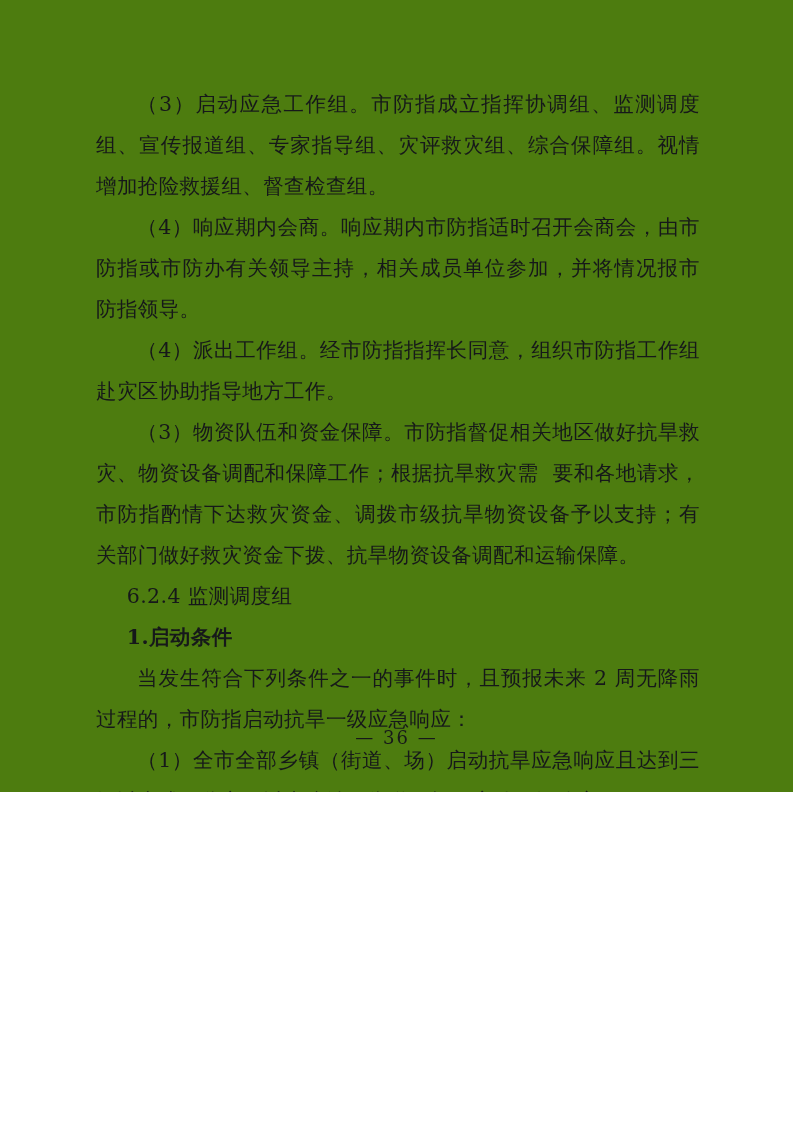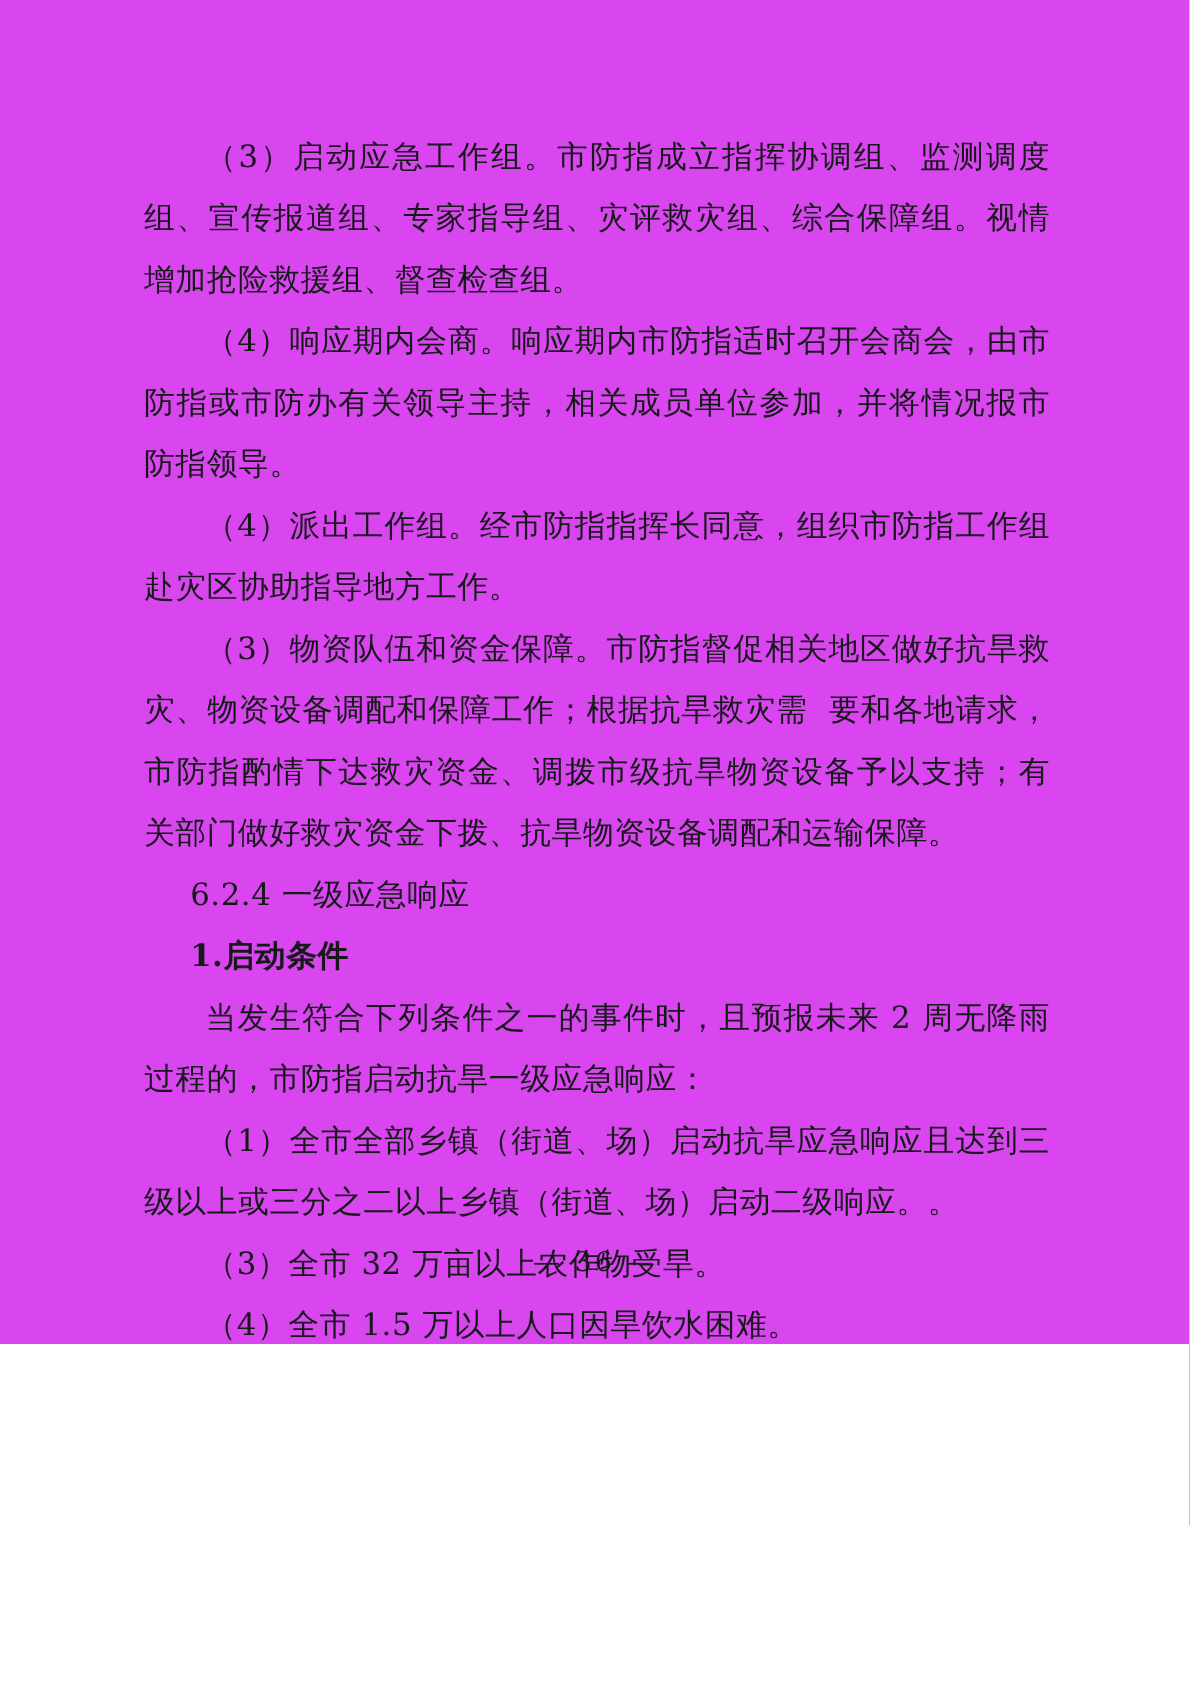--- a/index.html
+++ b/index.html
@@ -7,23 +7,23 @@
     padding: 0;
     background: #ffffff;
   }
   body {
     font-family: "DejaVu Serif", "Liberation Serif", serif;
     color: #1a1a1a;
   }
   .page {
     position: relative;
     width: 793px;
-    height: 896px;
+    height: 792px;
     margin: 0 auto;
-    background: #d946ef;
+    background: #4d7c0f;
     overflow: hidden;
   }
   .page-inner {
     position: absolute;
     left: 96px;
     top: 84px;
     width: 604px;
     height: 920px;
   }
   .doc-body {
@@ -61,21 +61,21 @@
 </head>
 <body>
 
 <div class="page">
   <div class="page-inner">
     <div class="doc-body">
       <p class="para">（3）启动应急工作组。市防指成立指挥协调组、监测调度组、宣传报道组、专家指导组、灾评救灾组、综合保障组。视情增加抢险救援组、督查检查组。</p>
       <p class="para">（4）响应期内会商。响应期内市防指适时召开会商会，由市防指或市防办有关领导主持，相关成员单位参加，并将情况报市防指领导。</p>
       <p class="para">（4）派出工作组。经市防指指挥长同意，组织市防指工作组赴灾区协助指导地方工作。</p>
       <p class="para">（3）物资队伍和资金保障。市防指督促相关地区做好抗旱救灾、物资设备调配和保障工作；根据抗旱救灾需  要和各地请求，市防指酌情下达救灾资金、调拨市级抗旱物资设备予以支持；有关部门做好救灾资金下拨、抗旱物资设备调配和运输保障。</p>
-      <p class="para heading">6.2.4 一级应急响应</p>
+      <p class="para heading">6.2.4 监测调度组</p>
       <p class="para subheading">1.启动条件</p>
       <p class="para">当发生符合下列条件之一的事件时，且预报未来 2 周无降雨过程的，市防指启动抗旱一级应急响应：</p>
       <p class="para">（1）全市全部乡镇（街道、场）启动抗旱应急响应且达到三级以上或三分之二以上乡镇（街道、场）启动二级响应。。</p>
       <p class="para">（3）全市 32 万亩以上农作物受旱。</p>
       <p class="para">（4）全市 1.5 万以上人口因旱饮水困难。</p>
     </div>
   </div>
   <div class="footer">
     <span>— 36 —</span>
   </div>

